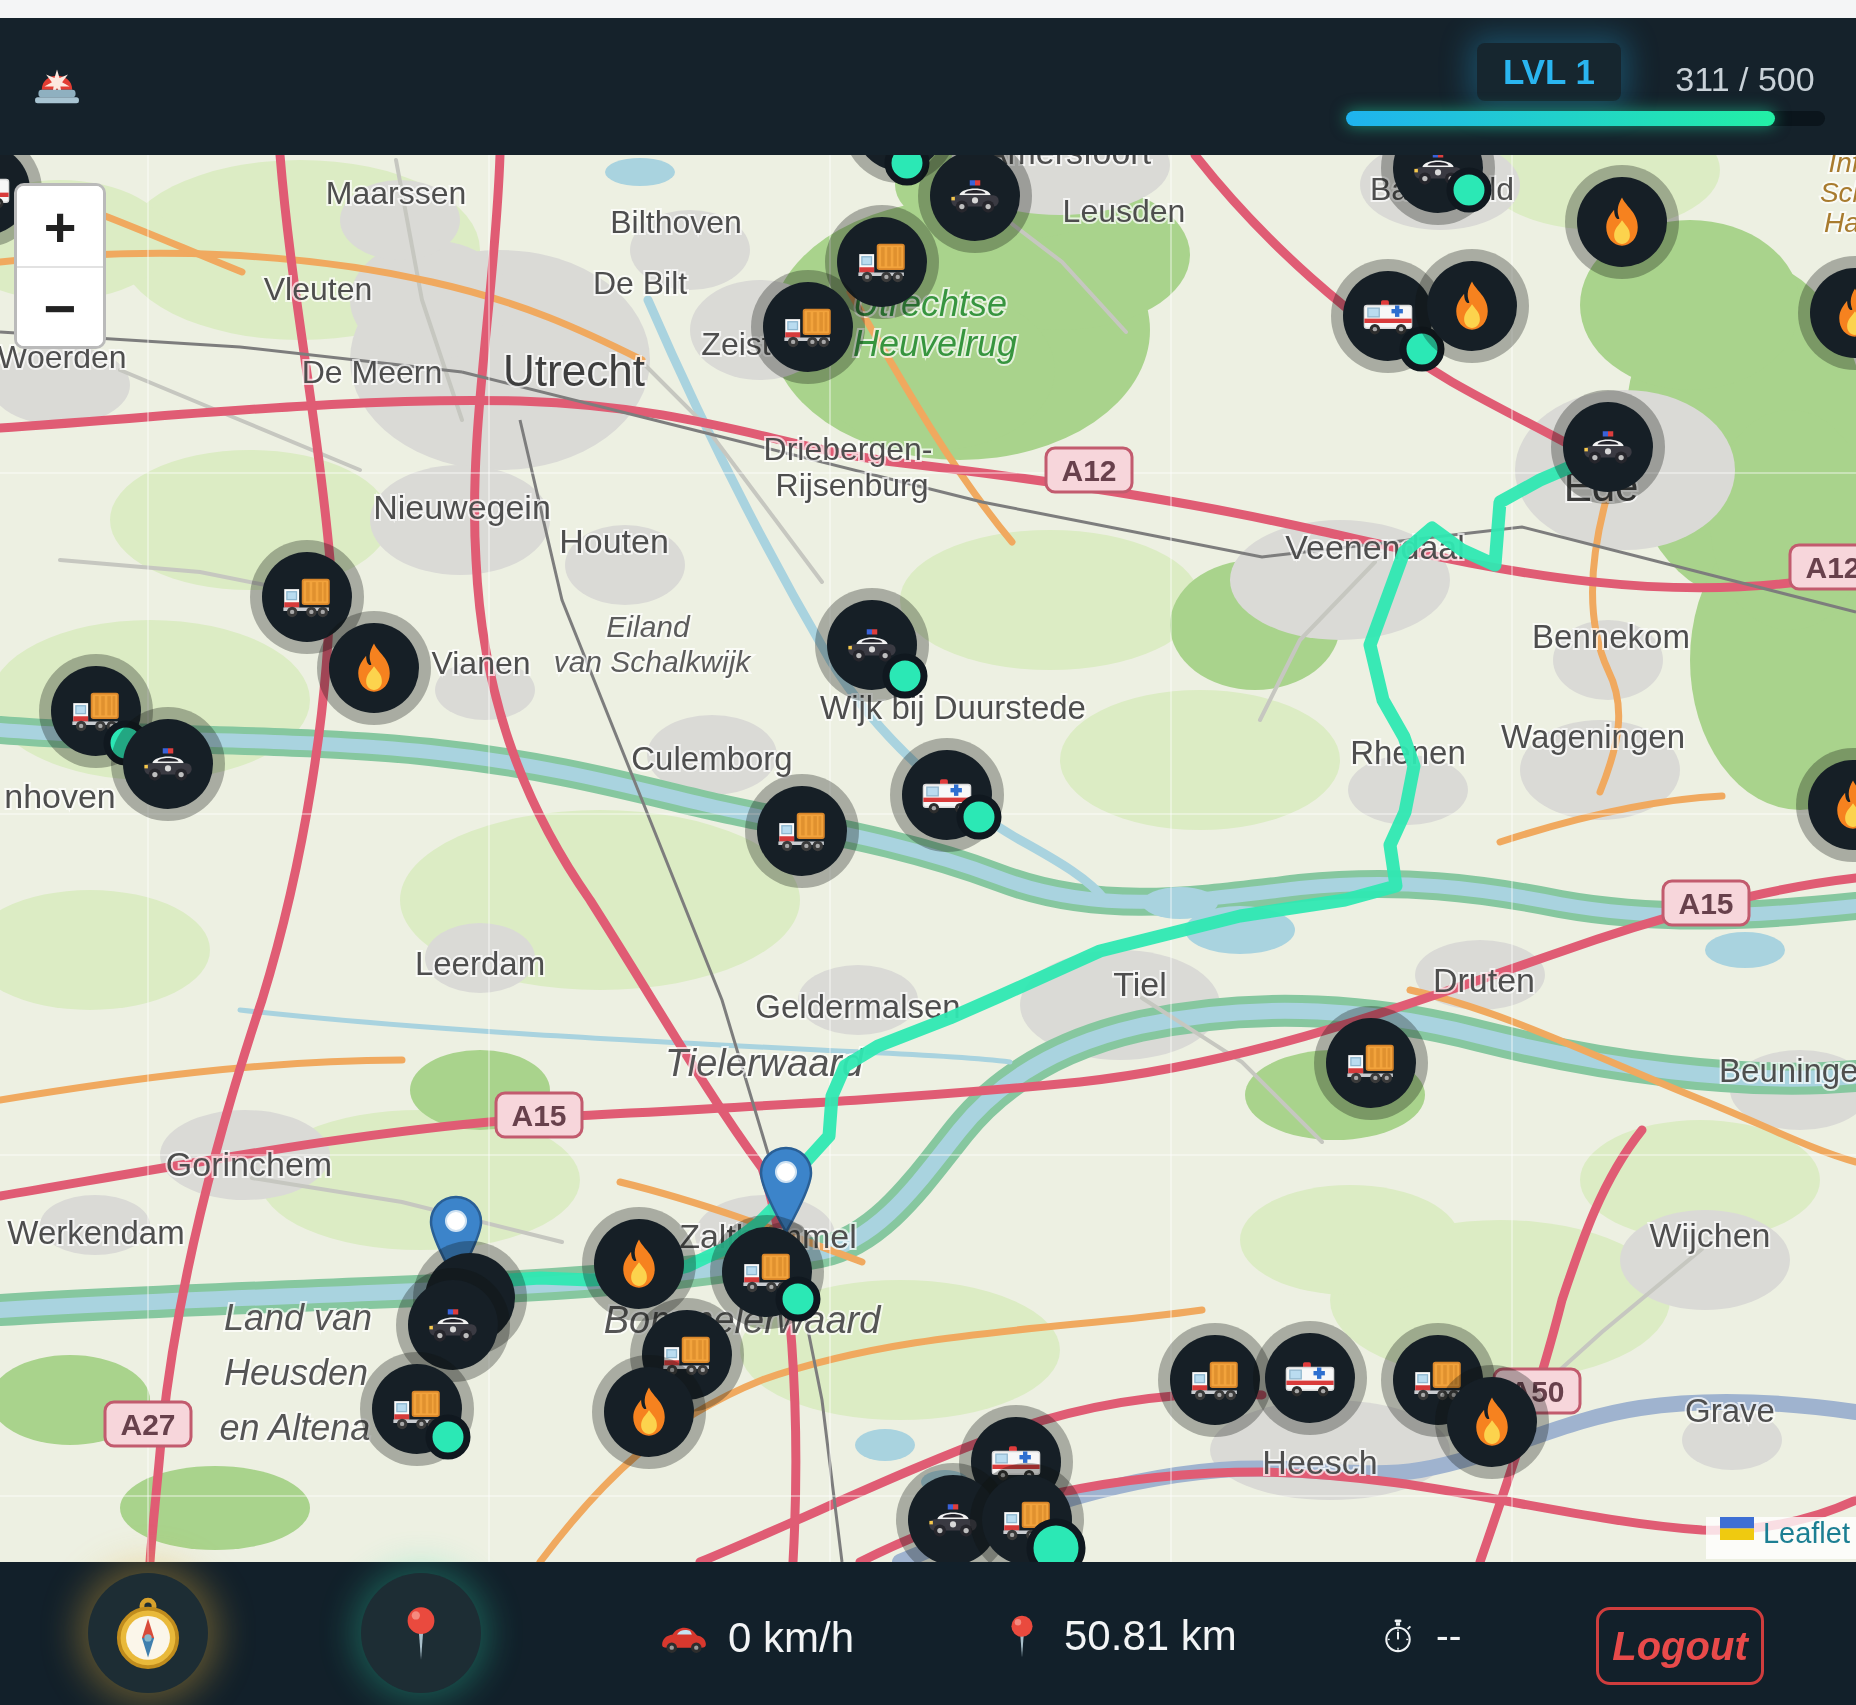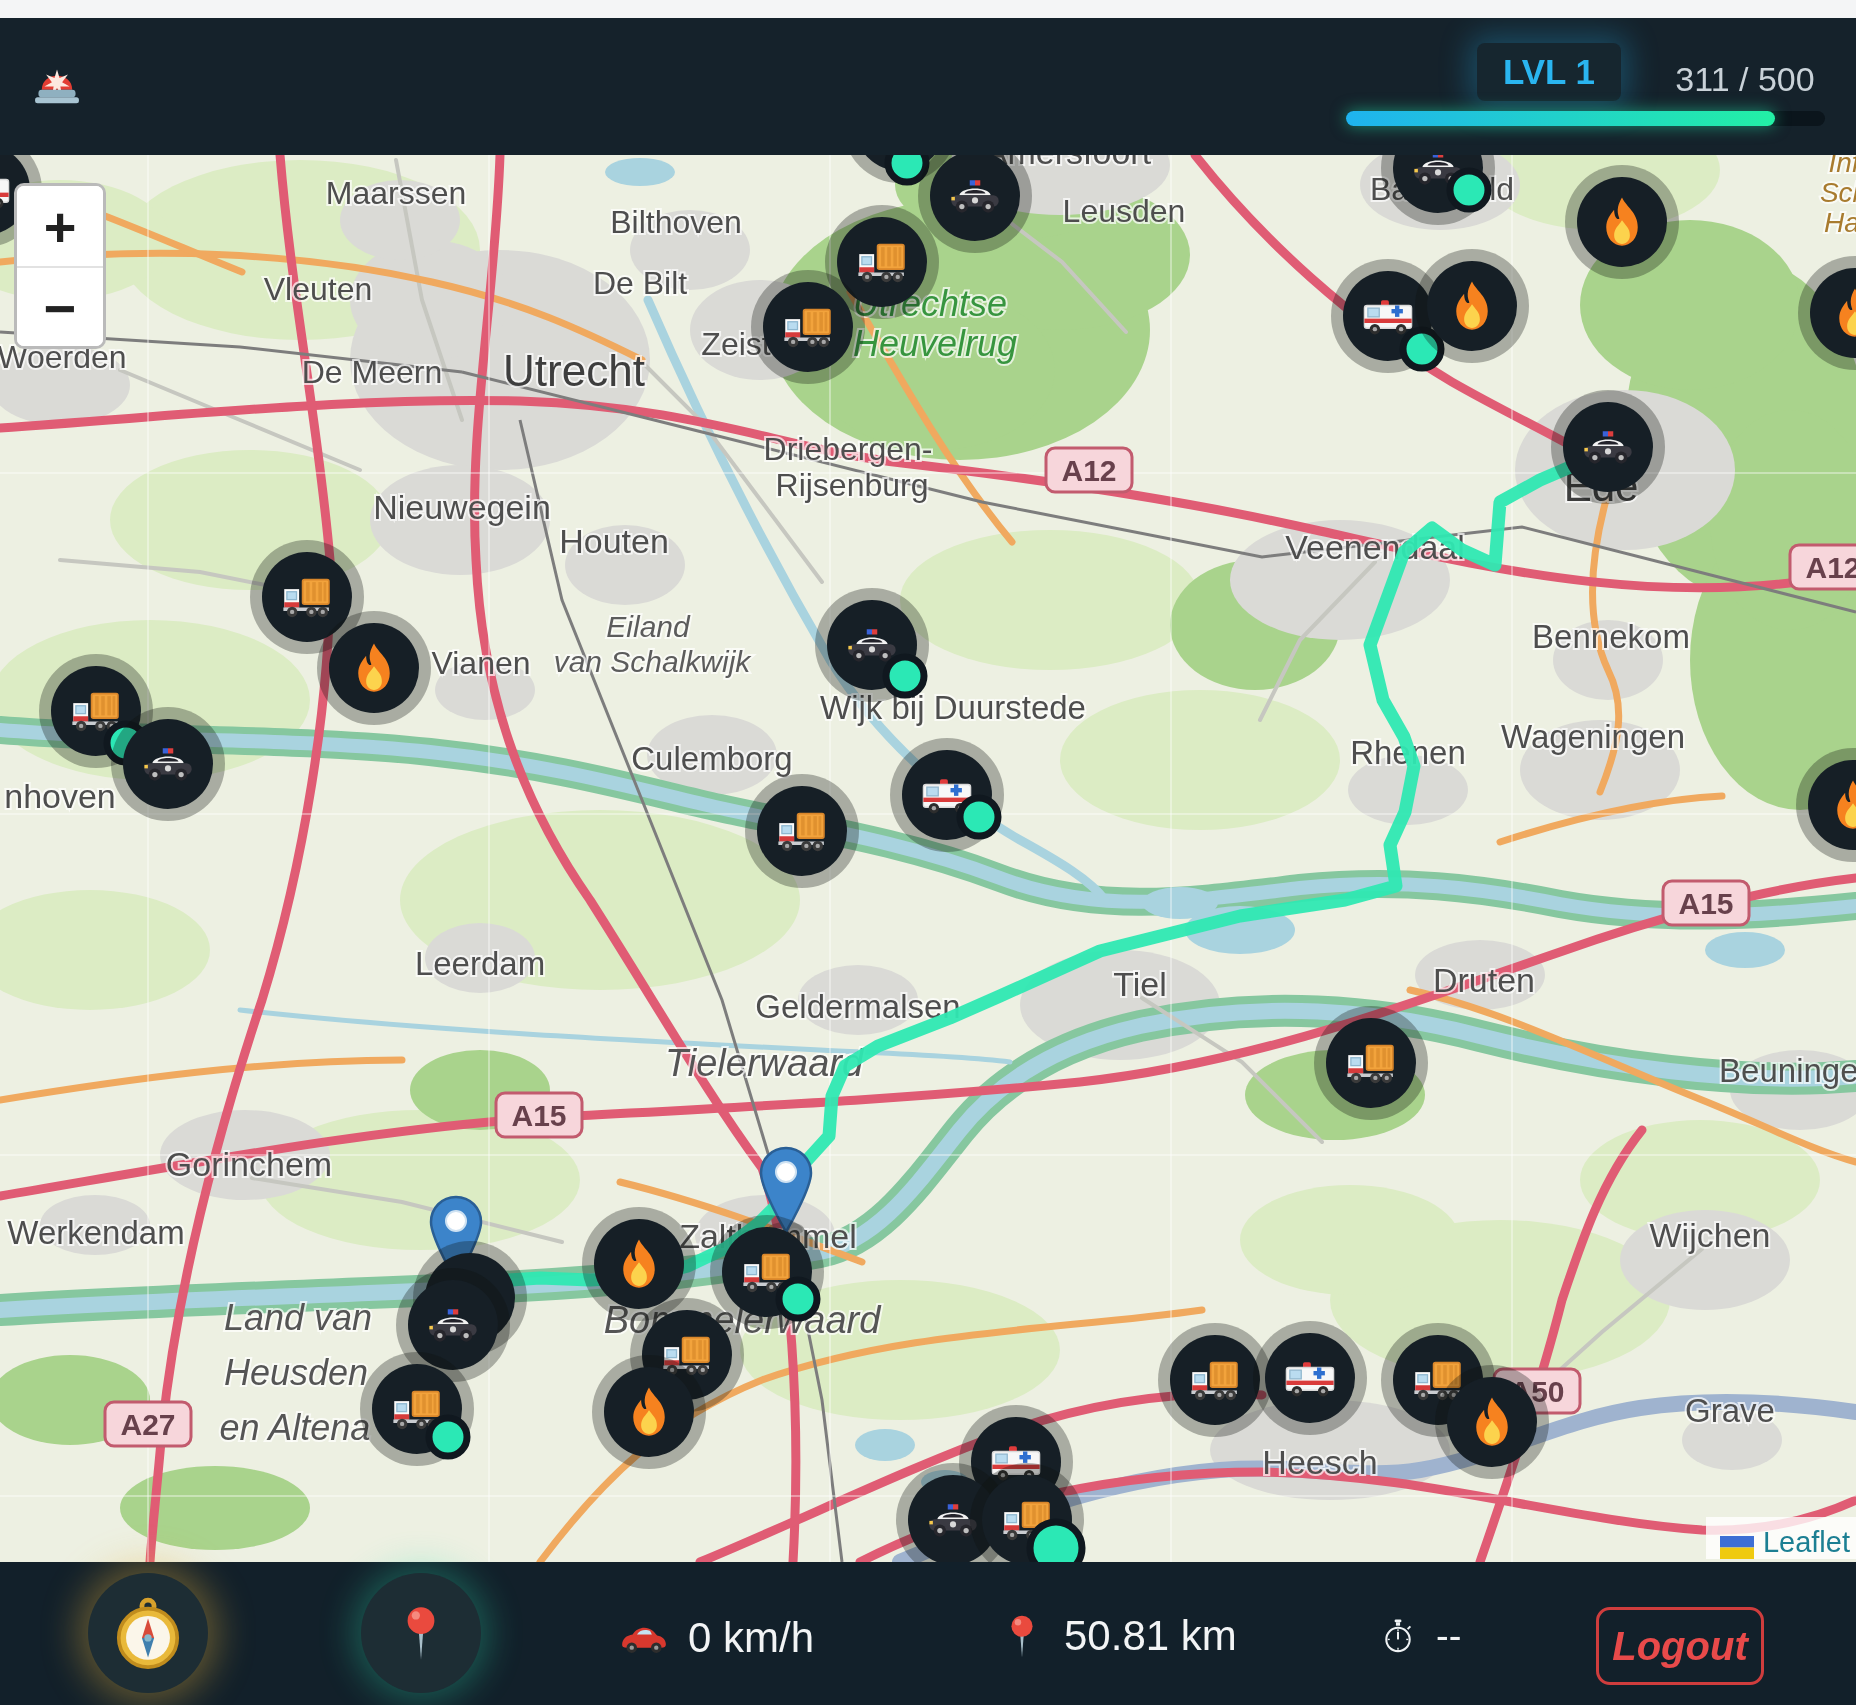--- a/index.html
+++ b/index.html
@@ -20,31 +20,31 @@
              box-shadow:0 0 16px rgba(35,230,170,.55);}
   
   .map{position:absolute;top:155px;left:0;width:1856px;height:1407px;background:#edf0e2;}
   .map svg.mapsvg{display:block;width:1856px;height:1407px;}
   .zoomctl{position:absolute;left:14px;top:28px;width:86px;background:#ffffff;
            border:3px solid rgba(130,130,130,.55);border-radius:10px;overflow:hidden;z-index:10;}
   .zoombtn{width:100%;height:80px;text-align:center;font-size:56px;font-weight:bold;color:#222;
            line-height:80px;cursor:pointer;background:#fff;border:0;display:block;}
   .zoombtn + .zoombtn{border-top:2px solid #e2e2e2;}
   .attribution{position:absolute;right:0;bottom:3px;height:42px;z-index:10;
-               background:rgba(255,255,255,.8);display:flex;align-items:flex-end;
+               background:rgba(255,255,255,.8);display:flex;align-items:flex-start;
                padding:0 6px 0 14px;font-size:29px;color:#1c7f93;}
   .attribution .flag{width:34px;height:23px;margin-right:9px;}
   
   .bottombar{position:absolute;left:0;bottom:0;width:100%;height:143px;background:#12202a;z-index:35;}
   .round-btn{position:absolute;top:11px;width:120px;height:120px;border-radius:50%;
              background:#1d2d34;display:flex;align-items:center;justify-content:center;cursor:pointer;border:0;}
   .btn-compass{left:88px;box-shadow:0 0 36px 10px rgba(235,180,60,.38);}
   .btn-pin{left:361px;box-shadow:0 0 34px 8px rgba(45,230,180,.30);}
   .stat{position:absolute;display:flex;align-items:center;gap:16px;color:#f2f4f5;font-size:42px;}
-  .stat-speed{left:616px;top:48px;}
+  .stat-speed{left:656px;top:48px;}
   .stat-dist{left:996px;top:48px;}
   .stat-timer{left:1376px;top:52px;font-size:38px;}
   .logout-btn{position:absolute;left:1596px;top:45px;width:168px;height:78px;background:transparent;
               border:3px solid #cf3d3d;border-radius:14px;color:#e84a4a;
               font-size:40px;font-weight:bold;font-family:"Liberation Sans",sans-serif;cursor:pointer;font-style:italic;}
 </style>
 </head>
 <body>
 
 <svg width="0" height="0" style="position:absolute" aria-hidden="true">

